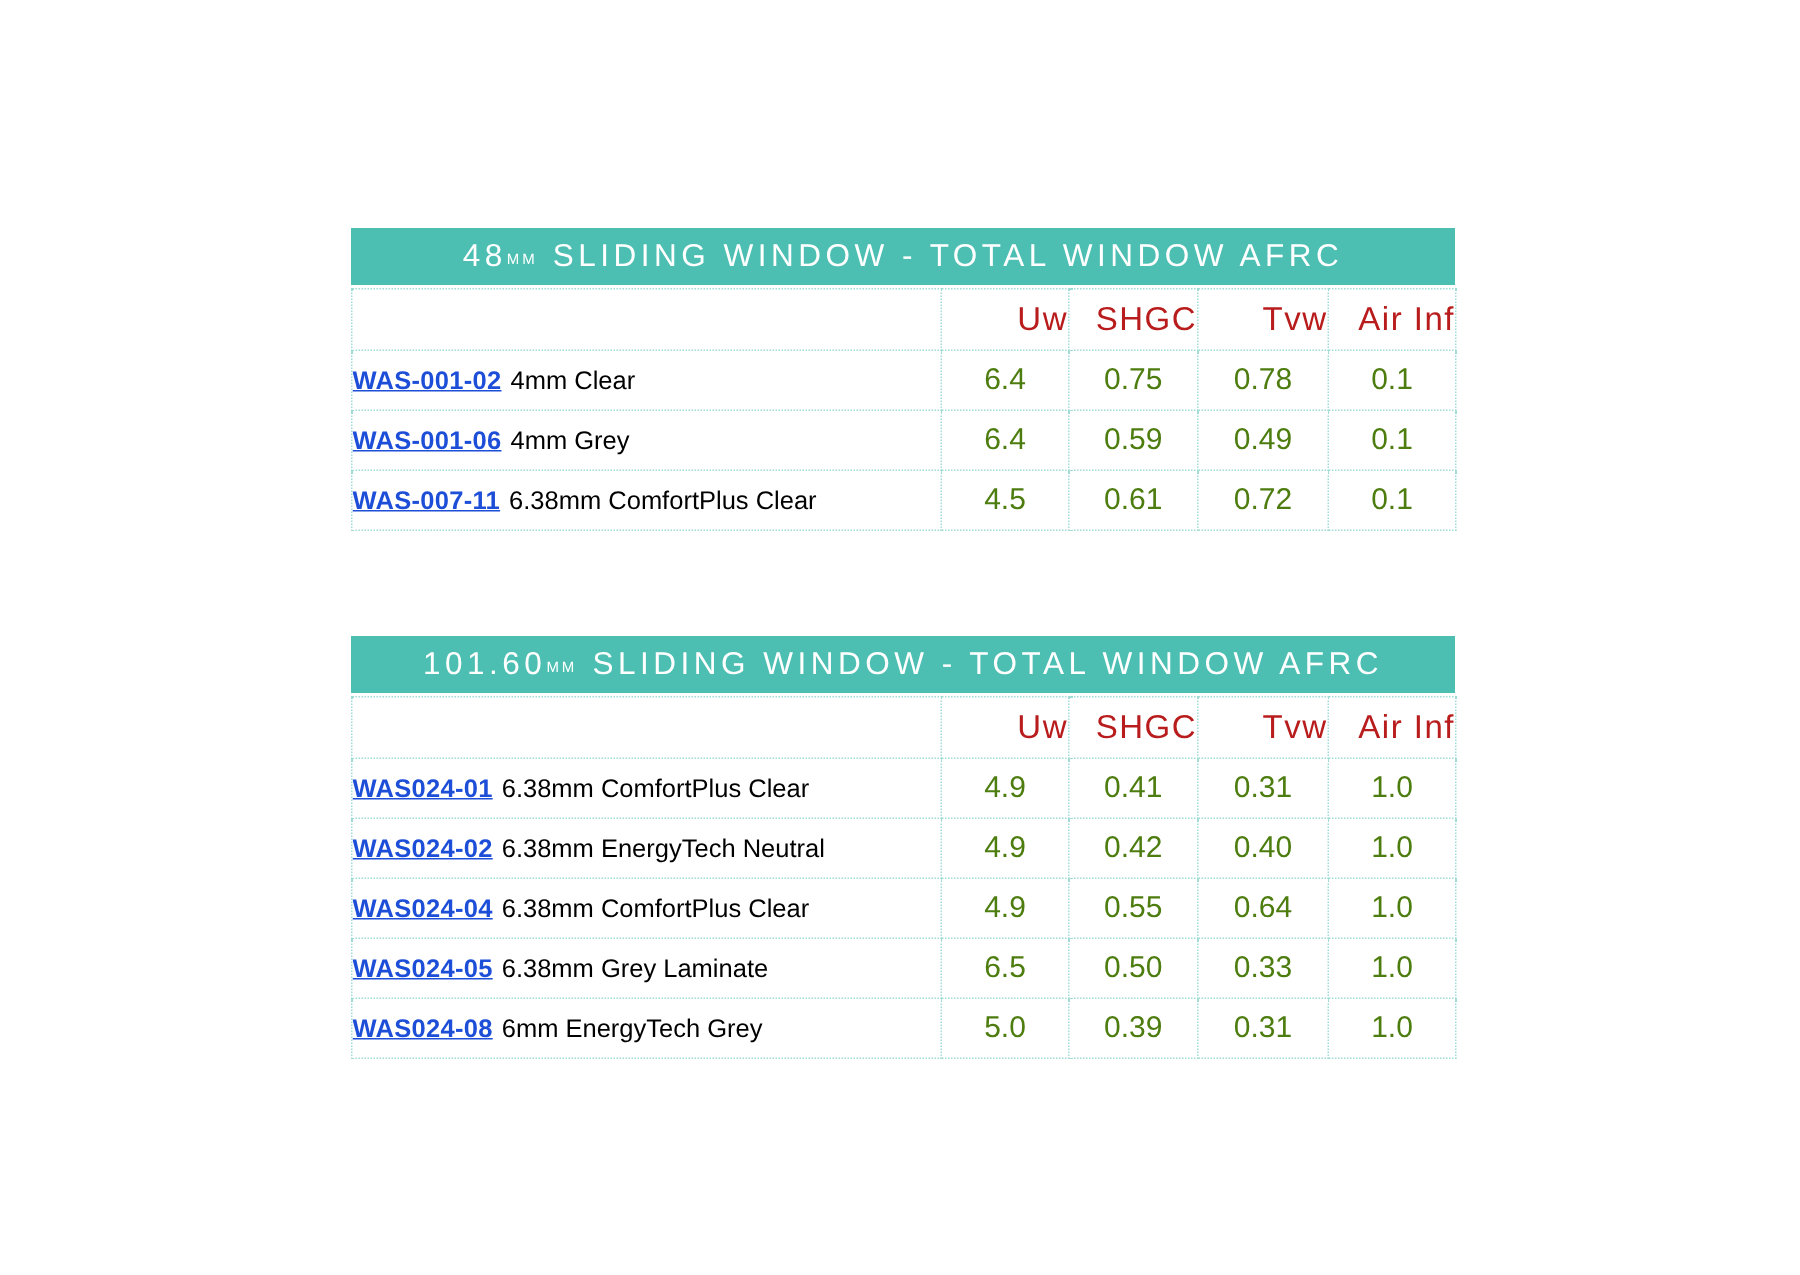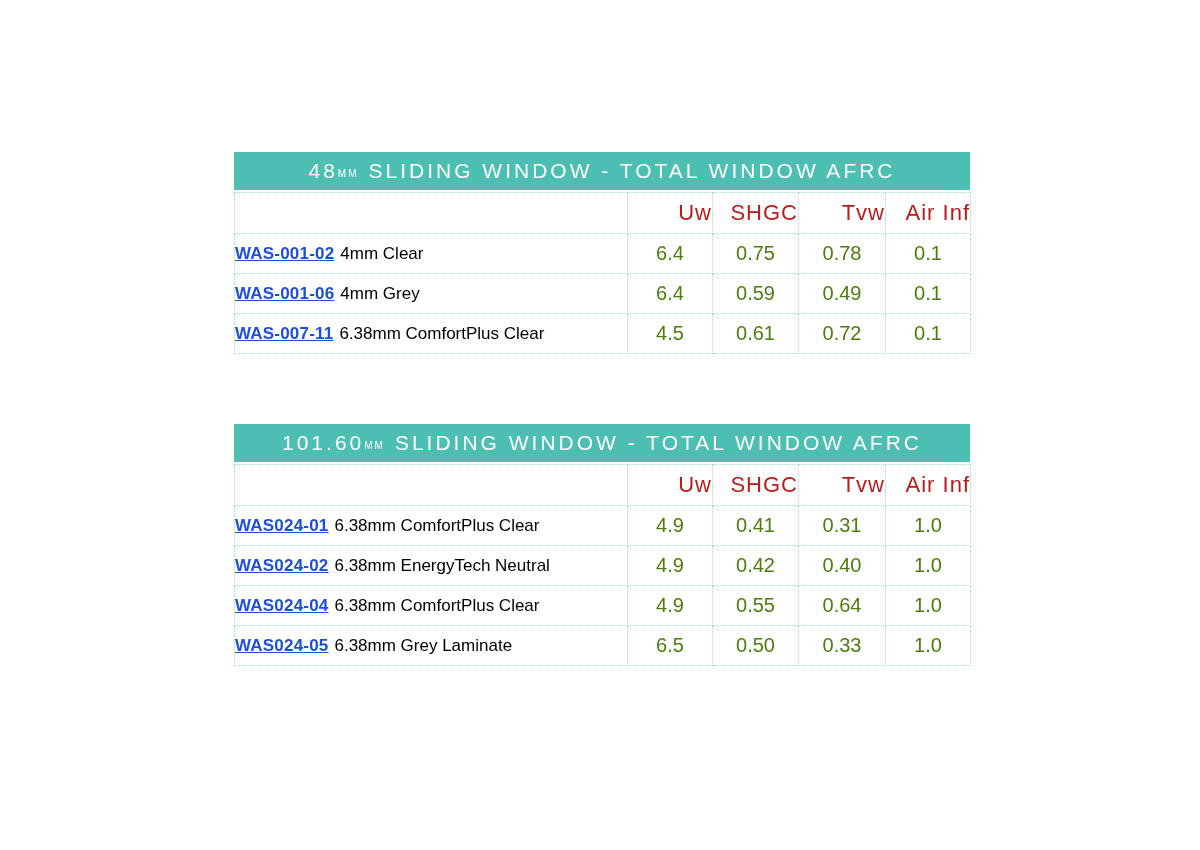--- a/index.html
+++ b/index.html
@@ -164,18 +164,25 @@
           <td class="val">0.64</td>
           <td class="val">1.0</td>
         </tr>
         <tr class="data-row">
           <td class="prod"><span class="code">WAS024-05</span><span class="glass">6.38mm Grey Laminate</span></td>
           <td class="val">6.5</td>
           <td class="val">0.50</td>
           <td class="val">0.33</td>
           <td class="val">1.0</td>
         </tr>
+        <tr class="data-row">
+          <td class="prod"><span class="code">WAS024-08</span><span class="glass">6mm EnergyTech Grey</span></td>
+          <td class="val">5.0</td>
+          <td class="val">0.39</td>
+          <td class="val">0.31</td>
+          <td class="val">1.0</td>
+        </tr>
       </tbody>
         </table>
     </div>
 
   </div>
 </div>
 
 </body></html>

